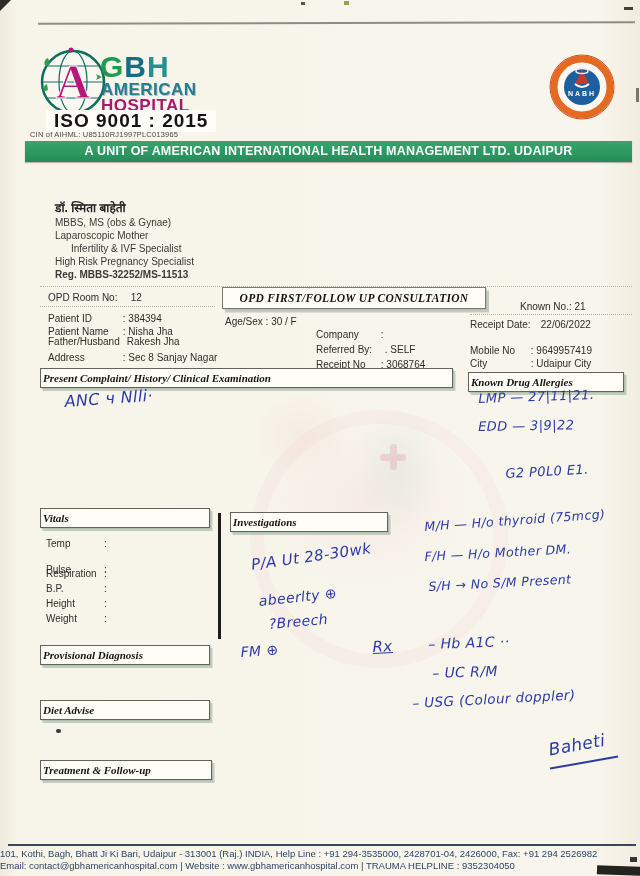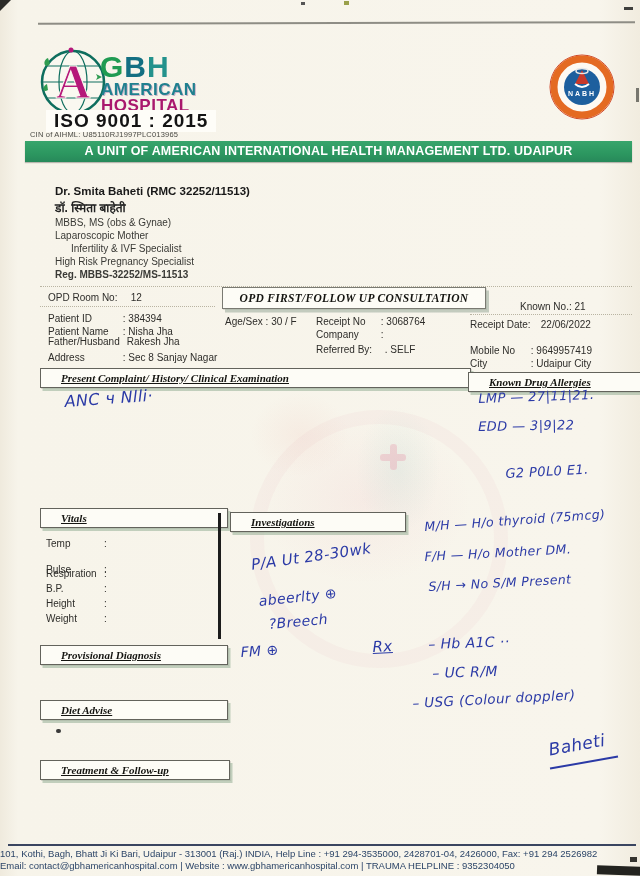--- a/index.html
+++ b/index.html
@@ -29,21 +29,21 @@
   
   .form-line{font:10px "Liberation Sans",sans-serif; color:#2e2d2a; white-space:nowrap;}
   .form-line .lbl{display:inline-block;}
   .doc{font:10px "Liberation Sans",sans-serif; color:#3a3a36; line-height:13px;}
   .doc-name{font:bold 11.5px "Liberation Sans",sans-serif; color:#191919;}
   .doc-hindi{font:bold 12px "Liberation Sans",sans-serif; color:#222;}
   .section-box{
     background:#fdfcf6; border:1px solid #63635c;
     box-shadow:2.5px 3px 0 rgba(150,175,150,0.55), 1px 1px 0 rgba(0,0,0,0.12);
     font:italic bold 11px "Liberation Serif",serif; color:#141410;
-    padding:3px 6px 3px 20px; white-space:nowrap;text-decoration:underline;
+    padding:3px 6px 3px 2px; white-space:nowrap;
   }
   .title-box{
     background:#fdfcf6; border:1px solid #7a7a72;
     box-shadow:3px 3.5px 0 rgba(160,175,160,0.6), 1px 1px 0 rgba(0,0,0,0.12);
     font:italic bold 11.5px "Liberation Serif",serif; color:#141410;
     text-align:center; padding:4px 0; letter-spacing:0.3px;
   }
   .dotted{border-top:1px dotted #b9b4a2; height:0;}
   
   .hw{
@@ -109,21 +109,20 @@
       <circle cx="33" cy="33" r="18" fill="#1d5f9e"></circle>
       <path d="M33 16 l7 14 -14 0 Z" fill="#c8392b"></path>
       <path d="M26 30 q7 6 14 0" fill="none" stroke="#fff" stroke-width="2"></path>
       <ellipse cx="33" cy="17" rx="6" ry="2.5" fill="none" stroke="#e8e8e8" stroke-width="1.5"></ellipse>
       <text x="33" y="42" text-anchor="middle" font-family="Liberation Sans,sans-serif" font-size="7" font-weight="bold" fill="#fff" letter-spacing="2">NABH</text>
     </svg>
   </div>
 
   <div class="abs banner" style="left:25px;top:141px;width:607px;height:21px;">A UNIT OF AMERICAN INTERNATIONAL HEALTH MANAGEMENT LTD. UDAIPUR</div>
 
-  <div class="abs doc-name" style="left:55px;top:185px;">Dr. Smita Baheti (RMC 32252/11513)</div>
   <div class="abs doc-hindi" style="left:55px;top:199px;">डॉ. स्मिता बाहेती</div>
   <div class="abs doc" style="left:55px;top:216px;">MBBS, MS (obs &amp; Gynae)</div>
   <div class="abs doc" style="left:55px;top:229px;">Laparoscopic Mother</div>
   <div class="abs doc" style="left:71px;top:242px;">Infertility &amp; IVF Specialist</div>
   <div class="abs doc" style="left:55px;top:255px;">High Risk Pregnancy Specialist</div>
   <div class="abs doc" style="left:55px;top:268px;font-weight:bold;">Reg. MBBS-32252/MS-11513</div>
 
   <div class="abs dotted" style="left:40px;top:286px;width:592px;"></div>
   <div class="abs form-line" style="left:48px;top:292px;">
     <span class="lbl" style="width:80px;">OPD Room No:</span>
@@ -153,21 +152,21 @@
     <span class="lbl" style="width:72px;">Address</span>
     <span>: Sec 8 Sanjay Nagar</span>
   </div>
 
   <div class="abs form-line" style="left:225px;top:316px;">
     <span>Age/Sex :</span>
     <span>30  / F</span>
   </div>
 
   <div class="abs form-line" style="left:316px;top:316px;">
-    <span class="lbl" style="width:62px;">Receipt No</span>
+    <span class="lbl" style="width:62px;margin-top:43px;">Receipt No</span>
     <span>: 3068764</span>
   </div>
   <div class="abs form-line" style="left:316px;top:329px;">
     <span class="lbl" style="width:62px;">Company</span>
     <span>:</span>
   </div>
   <div class="abs form-line" style="left:316px;top:344px;">
     <span class="lbl" style="width:66px;">Referred By:</span>
     <span>. SELF</span>
   </div>

